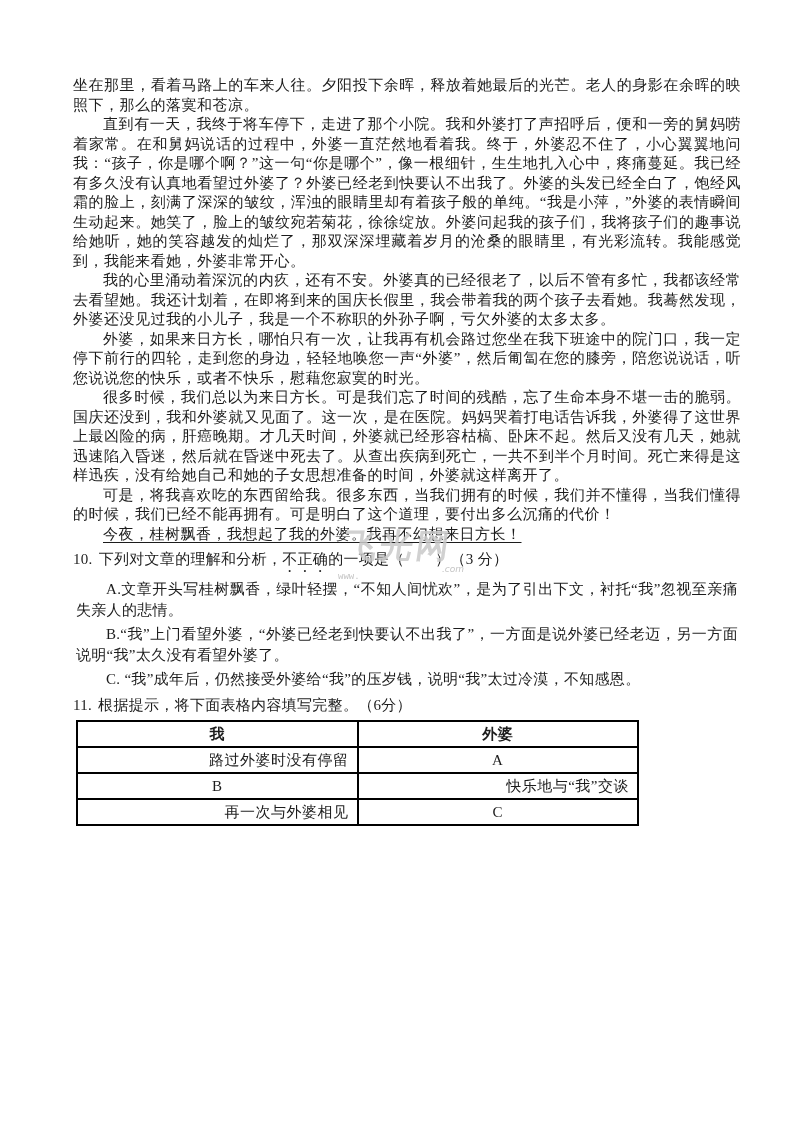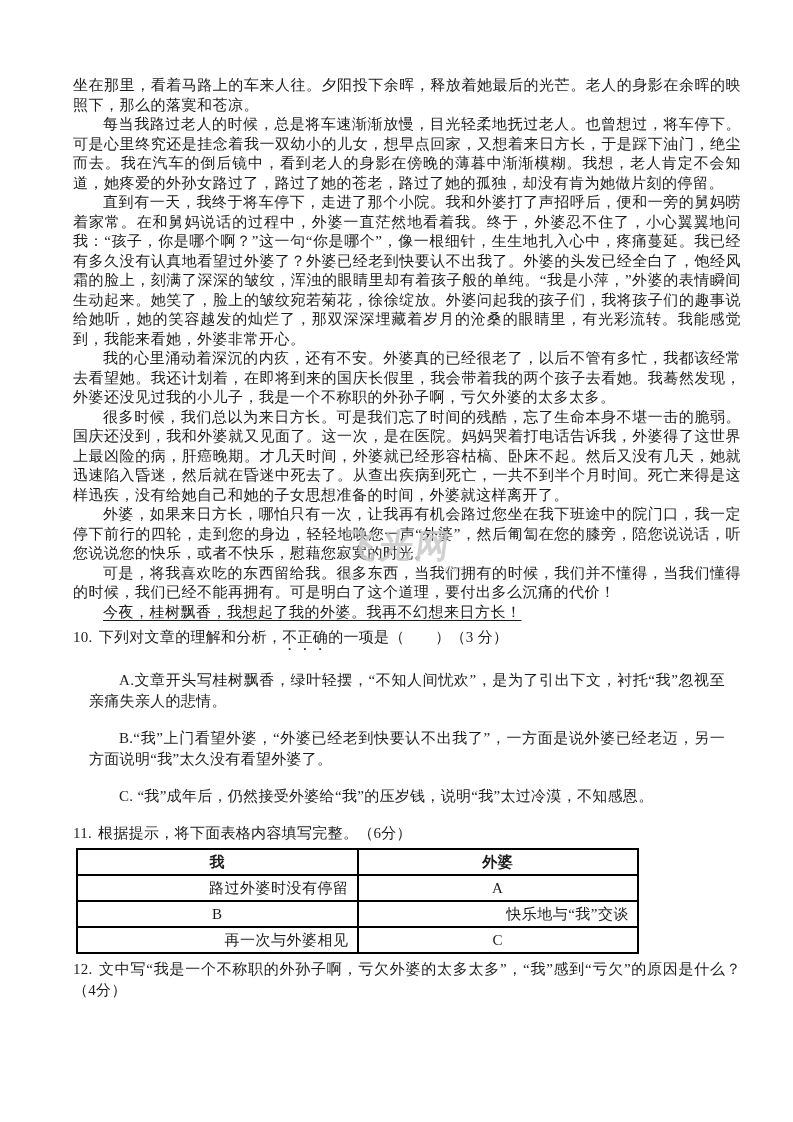--- a/index.html
+++ b/index.html
@@ -11,21 +11,21 @@
   .content{position:absolute;left:73px;top:76px;width:668px;}
   .para{
     margin:0;font-size:15px;line-height:19.5px;text-align:justify;
     text-indent:2em;letter-spacing:0.5px;
   }
   .para-flush{text-indent:0;}
   .para-underline{text-decoration:underline;text-underline-offset:3px;}
   .qblock{margin-top:5px;}
   .question{margin:0;font-size:15px;line-height:21px;text-align:justify;letter-spacing:0.3px;}
   .q-number{padding-right:6px;}
-  .option{margin:16px;font-size:15px;line-height:21px;text-align:justify;text-indent:2em;letter-spacing:0.3px;}
+  .option{margin:3px;font-size:15px;line-height:21px;text-align:justify;text-indent:2em;letter-spacing:0.3px;}
   .emph{
     text-emphasis:filled dot #1c1c1c;-webkit-text-emphasis:filled dot #1c1c1c;
     text-emphasis-position:under right;-webkit-text-emphasis-position:under right;
   }
   table.answer-table{
     border-collapse:collapse;width:563px;margin-top:4px;margin-left:3px;
     table-layout:fixed;
   }
   table.answer-table th,table.answer-table td{
     border:2px solid #000;font-size:15px;padding:1px 8px;height:22px;
@@ -45,25 +45,24 @@
   }
   .wm-www{position:absolute;left:-6px;top:48px;font-size:9px;color:#c4c4c4;font-family:Liberation Mono, monospace;}
   .wm-com{position:absolute;left:98px;top:40px;font-size:9px;color:#c4c4c4;font-family:"DejaVu Sans",sans-serif;font-style:italic;}
 </style>
 </head>
 <body>
 
 <div class="content">
 
   <p class="para para-flush">坐在那里，看着马路上的车来人往。夕阳投下余晖，释放着她最后的光芒。老人的身影在余晖的映照下，那么的落寞和苍凉。</p>
-  <p class="para">每当我路过老人的时候，总是将车速渐渐放慢，目光轻柔地抚过老人。也曾想过，将车停下。可是心里终究还是挂念着我一双幼小的儿女，想早点回家，又想着来日方长，于是踩下油门，绝尘而去。我在汽车的倒后镜中，看到老人的身影在傍晚的薄暮中渐渐模糊。我想，老人肯定不会知道，她疼爱的外孙女路过了，路过了她的苍老，路过了她的孤独，却没有肯为她做片刻的停留。</p>
   <p class="para">直到有一天，我终于将车停下，走进了那个小院。我和外婆打了声招呼后，便和一旁的舅妈唠着家常。在和舅妈说话的过程中，外婆一直茫然地看着我。终于，外婆忍不住了，小心翼翼地问我：“孩子，你是哪个啊？”这一句“你是哪个”，像一根细针，生生地扎入心中，疼痛蔓延。我已经有多久没有认真地看望过外婆了？外婆已经老到快要认不出我了。外婆的头发已经全白了，饱经风霜的脸上，刻满了深深的皱纹，浑浊的眼睛里却有着孩子般的单纯。“我是小萍，”外婆的表情瞬间生动起来。她笑了，脸上的皱纹宛若菊花，徐徐绽放。外婆问起我的孩子们，我将孩子们的趣事说给她听，她的笑容越发的灿烂了，那双深深埋藏着岁月的沧桑的眼睛里，有光彩流转。我能感觉到，我能来看她，外婆非常开心。</p>
   <p class="para">我的心里涌动着深沉的内疚，还有不安。外婆真的已经很老了，以后不管有多忙，我都该经常去看望她。我还计划着，在即将到来的国庆长假里，我会带着我的两个孩子去看她。我蓦然发现，外婆还没见过我的小儿子，我是一个不称职的外孙子啊，亏欠外婆的太多太多。</p>
+  <p class="para">外婆，如果来日方长，哪怕只有一次，让我再有机会路过您坐在我下班途中的院门口，我一定停下前行的四轮，走到您的身边，轻轻地唤您一声“外婆”，然后匍匐在您的膝旁，陪您说说话，听您说说您的快乐，或者不快乐，慰藉您寂寞的时光。</p>
   <p class="para">很多时候，我们总以为来日方长。可是我们忘了时间的残酷，忘了生命本身不堪一击的脆弱。国庆还没到，我和外婆就又见面了。这一次，是在医院。妈妈哭着打电话告诉我，外婆得了这世界上最凶险的病，肝癌晚期。才几天时间，外婆就已经形容枯槁、卧床不起。然后又没有几天，她就迅速陷入昏迷，然后就在昏迷中死去了。从查出疾病到死亡，一共不到半个月时间。死亡来得是这样迅疾，没有给她自己和她的子女思想准备的时间，外婆就这样离开了。</p>
-  <p class="para">外婆，如果来日方长，哪怕只有一次，让我再有机会路过您坐在我下班途中的院门口，我一定停下前行的四轮，走到您的身边，轻轻地唤您一声“外婆”，然后匍匐在您的膝旁，陪您说说话，听您说说您的快乐，或者不快乐，慰藉您寂寞的时光。</p>
   <p class="para">可是，将我喜欢吃的东西留给我。很多东西，当我们拥有的时候，我们并不懂得，当我们懂得的时候，我们已经不能再拥有。可是明白了这个道理，要付出多么沉痛的代价！</p>
   <p class="para para-underline">今夜，桂树飘香，我想起了我的外婆。我再不幻想来日方长！</p>
 
   <div class="qblock">
     <p class="question"><span class="q-number">10.</span><span>下列对文章的理解和分析，</span><span class="emph">不正确</span><span>的一项是（　　）（3 分）</span></p>
     <p class="option">A.文章开头写桂树飘香，绿叶轻摆，“不知人间忧欢”，是为了引出下文，衬托“我”忽视至亲痛失亲人的悲情。</p>
     <p class="option">B.“我”上门看望外婆，“外婆已经老到快要认不出我了”，一方面是说外婆已经老迈，另一方面说明“我”太久没有看望外婆了。</p>
     <p class="option">C. “我”成年后，仍然接受外婆给“我”的压岁钱，说明“我”太过冷漠，不知感恩。</p>
   </div>
 
@@ -86,23 +85,20 @@
           <td class="cell-left">快乐地与“我”交谈</td>
         </tr>
         <tr>
           <td class="cell-left">再一次与外婆相见</td>
           <td class="cell-center">C</td>
         </tr>
       </tbody>
     </table>
   </div>
 
-  <div class="qblock">
-    <p class="question"><span class="q-number">12.</span><span>文中写“我是一个不称职的外孙子啊，亏欠外婆的太多太多”，“我”感到“亏欠”的原因是什么？（4分）</span></p>
-  </div>
 
 </div>
 
 <div class="watermark">
   <div class="wm-main">飞光网</div>
   <div class="wm-www">www.</div>
   <div class="wm-com">.com</div>
 </div>
 
 </body></html>

